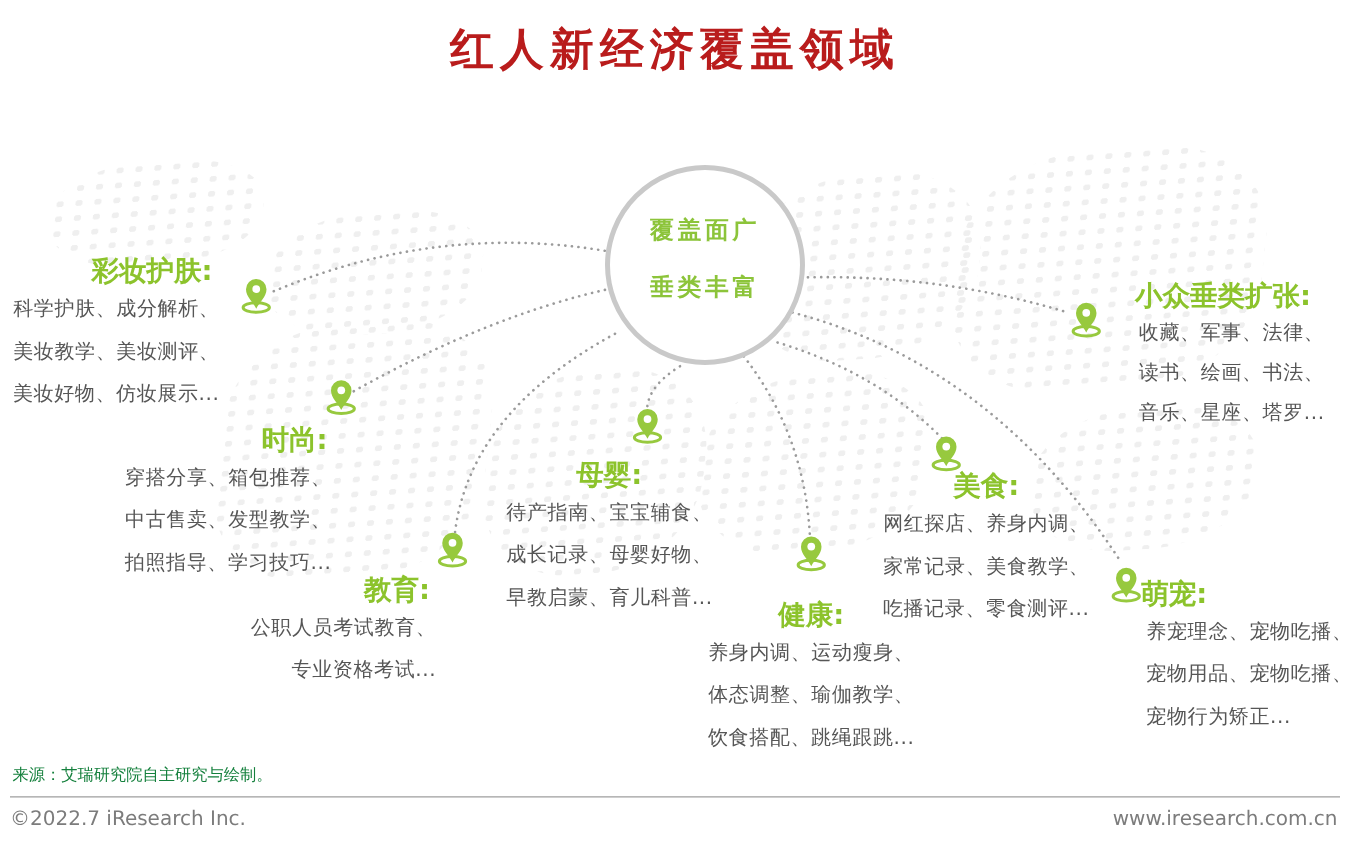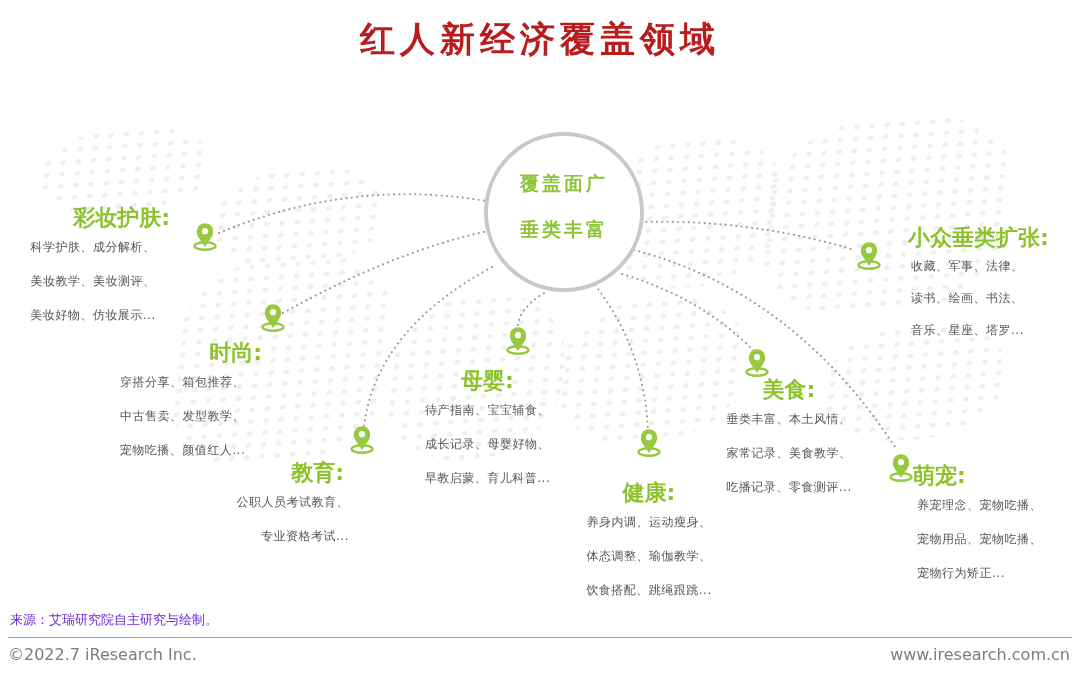--- a/index.html
+++ b/index.html
@@ -32,39 +32,39 @@
   }
   .circle .c-line{
     font-size:19px;font-weight:bold;color:#8cc43a;letter-spacing:3px;white-space:nowrap;
   }
   
   .cat{position:absolute;z-index:3;}
   .cat-label{
     font-size:22px;font-weight:bold;color:#8cc32c;line-height:24px;white-space:nowrap;
   }
   .cat-line{
-    font-size:12px;color:#565656;line-height:34px;letter-spacing:0.5px;white-space:nowrap;
+    font-size:16px;color:#565656;line-height:34px;letter-spacing:0.5px;white-space:nowrap;
   }
   #cat-beauty{left:2px;top:206px;width:182px;text-align:center;}
   #cat-beauty .cat-label{text-align:right;padding-right:14px;}
   #cat-fashion{left:70px;top:341px;width:225px;text-align:center;}
   #cat-fashion .cat-label{text-align:right;padding-right:33px;}
   #cat-education{left:147px;top:461px;width:202px;text-align:right;}
   #cat-education .cat-label{padding-right:5px;}
   #cat-maternal{left:405px;top:369px;width:165px;text-align:center;}
   #cat-health{left:563px;top:481px;width:172px;text-align:center;}
   #cat-food{left:703px;top:378px;width:172px;text-align:center;}
   #cat-pets{left:913px;top:464px;width:165px;text-align:left;}
   #cat-pets .cat-line{padding-left:4px;}
   #cat-niche{left:908px;top:226px;width:172px;text-align:left;}
   #cat-niche .cat-line{padding-left:3px;line-height:32px;}
   
   .source{
     position:absolute;left:10px;top:611px;z-index:3;
-    font-size:13px;color:#6d28d9;
+    font-size:13px;color:#15803d;
   }
   .rule{
     position:absolute;left:8px;right:8px;top:637px;height:0;z-index:3;
     border-top:1px solid #9e9e9e;
   }
   .bottombar{
     position:absolute;left:8px;right:10px;top:645px;z-index:3;
     display:flex;justify-content:space-between;align-items:center;
     font-size:16px;color:#7c7c7c;
   }
@@ -120,21 +120,21 @@
   <div class="cat-label">彩妆护肤:</div>
   <div class="cat-line">科学护肤、成分解析、</div>
   <div class="cat-line">美妆教学、美妆测评、</div>
   <div class="cat-line">美妆好物、仿妆展示...</div>
 </div>
 
 <div class="cat" id="cat-fashion">
   <div class="cat-label">时尚:</div>
   <div class="cat-line">穿搭分享、箱包推荐、</div>
   <div class="cat-line">中古售卖、发型教学、</div>
-  <div class="cat-line">宠物吃播、颜值红人...</div>
+  <div class="cat-line">拍照指导、学习技巧...</div>
 </div>
 
 <div class="cat" id="cat-education">
   <div class="cat-label">教育:</div>
   <div class="cat-line">公职人员考试教育、</div>
   <div class="cat-line">专业资格考试...</div>
 </div>
 
 <div class="cat" id="cat-maternal">
   <div class="cat-label">母婴:</div>
@@ -145,21 +145,21 @@
 
 <div class="cat" id="cat-health">
   <div class="cat-label">健康:</div>
   <div class="cat-line">养身内调、运动瘦身、</div>
   <div class="cat-line">体态调整、瑜伽教学、</div>
   <div class="cat-line">饮食搭配、跳绳跟跳...</div>
 </div>
 
 <div class="cat" id="cat-food">
   <div class="cat-label">美食:</div>
-  <div class="cat-line">垂类丰富、本土风情、</div>
+  <div class="cat-line">网红探店、养身内调、</div>
   <div class="cat-line">家常记录、美食教学、</div>
   <div class="cat-line">吃播记录、零食测评...</div>
 </div>
 
 <div class="cat" id="cat-pets">
   <div class="cat-label">萌宠:</div>
   <div class="cat-line">养宠理念、宠物吃播、</div>
   <div class="cat-line">宠物用品、宠物吃播、</div>
   <div class="cat-line">宠物行为矫正...</div>
 </div>

